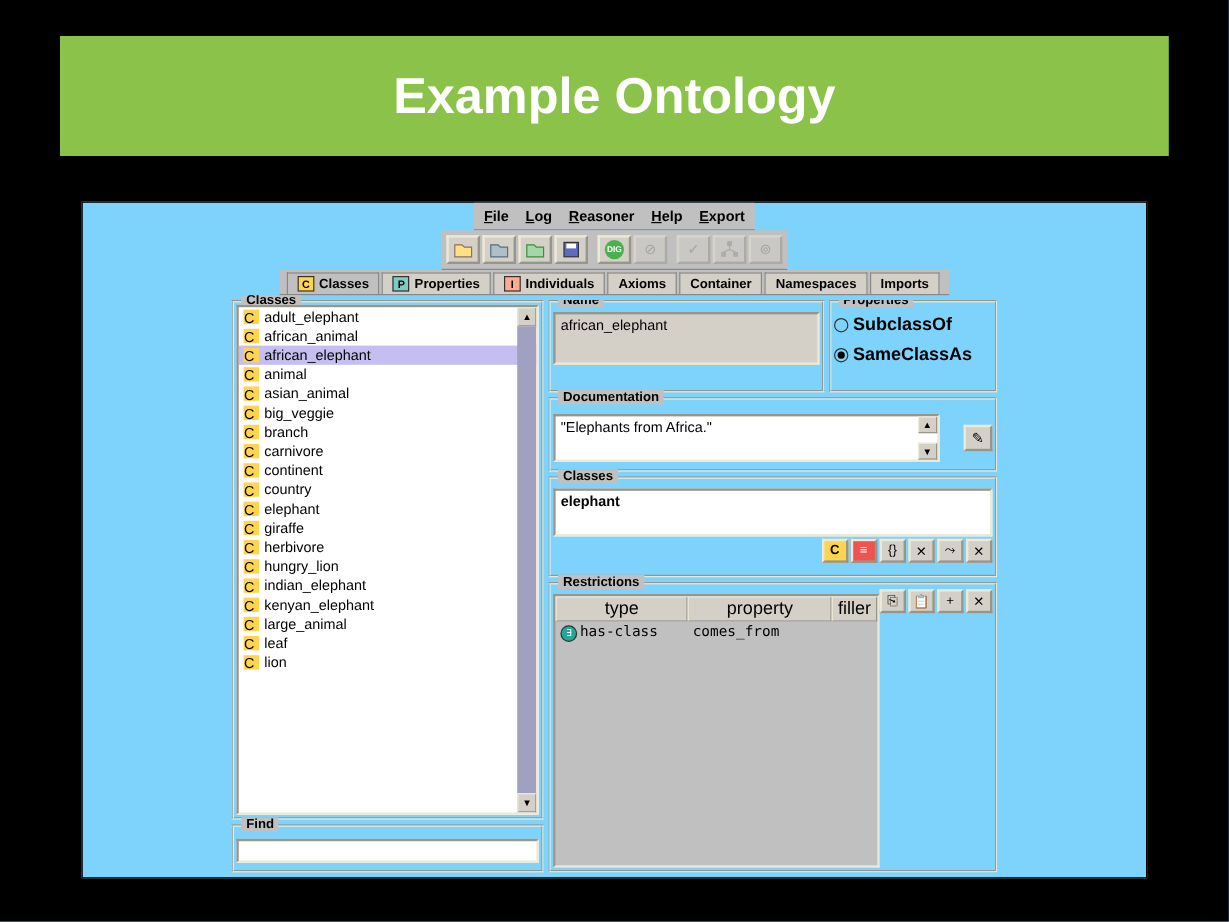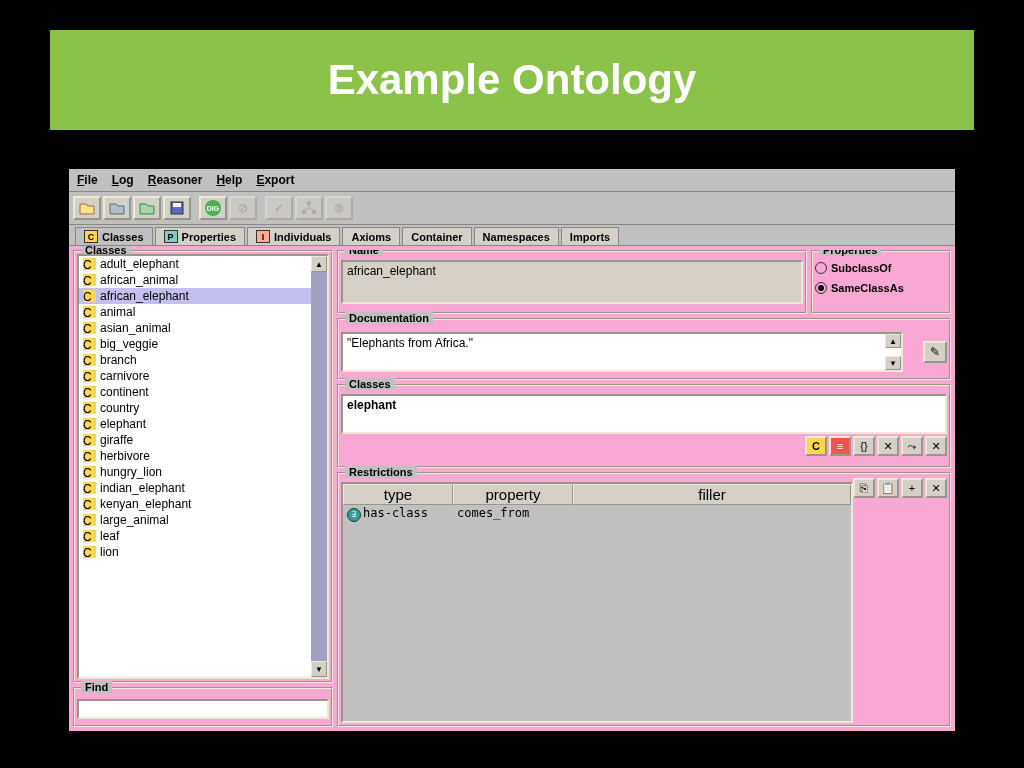--- a/index.html
+++ b/index.html
@@ -1,19 +1,19 @@
 <!DOCTYPE html>
 <html><head>
 <meta charset="utf-8">
 <style>
   * { box-sizing: border-box; margin: 0; padding: 0; }
   body { background: #000; font-family: Arial, sans-serif; width: 1024px; height: 768px; position: relative; }
   .slide-title { position: absolute; top: 30px; left: 50px; right: 50px; height: 100px; background: #8bc34a; display: flex; align-items: center; justify-content: center; }
   .slide-title span { color: #fff; font-size: 42px; font-weight: 700; }
-  .app { position: absolute; top: 168px; left: 68px; right: 68px; bottom: 36px; background: #f9a8d4; border: 1px solid #000; display: flex; flex-direction: column; font-family: sans-serif; font-size: 12px; }
+  .app { position: absolute; top: 168px; left: 68px; right: 68px; bottom: 36px; background: #7dd3fc; border: 1px solid #000; display: flex; flex-direction: column; font-family: sans-serif; font-size: 12px; align-items: center; }
   .menubar { display: flex; gap: 14px; padding: 4px 8px; background: #c0c0c0; border-bottom: 1px solid #888; }
   .menubar span { font-weight: bold; cursor: pointer; }
   .menubar span u { text-decoration: underline; }
   .toolbar { display: flex; gap: 2px; padding: 4px; background: #c0c0c0; border-bottom: 1px solid #888; align-items: center; }
   .tbtn { width: 28px; height: 24px; background: #d4d0c8; border: 2px outset #ece9d8; display: flex; align-items: center; justify-content: center; cursor: pointer; }
   .tbtn svg, .tbtn .glyph { width: 16px; height: 16px; }
   .tbtn.sep { margin-left: 6px; }
   .tbtn.disabled { opacity: 0.5; }
   .tabstrip { display: flex; background: #c0c0c0; padding: 2px 6px 0 6px; border-bottom: 1px solid #888; }
   .tab { background: #d4d0c8; border: 1px solid #888; border-bottom: none; padding: 2px 8px; margin-right: 2px; display: flex; align-items: center; gap: 4px; cursor: pointer; font-weight: bold; font-size: 11px; }
@@ -31,25 +31,25 @@
   .class-list { background: #fff; border: 2px inset #ece9d8; flex: 1; overflow-y: auto; position: relative; }
   .class-list .scroll-up, .class-list .scroll-dn { position: absolute; right: 0; width: 16px; height: 16px; background: #d4d0c8; border: 1px outset #ece9d8; display: flex; align-items: center; justify-content: center; font-size: 8px; cursor: pointer; }
   .class-list .scroll-up { top: 0; }
   .class-list .scroll-dn { bottom: 0; }
   .class-list .scroll-track { position: absolute; right: 0; top: 16px; bottom: 16px; width: 16px; background: #a0a0c0; }
   .class-item { display: flex; align-items: center; gap: 4px; padding: 1px 4px; cursor: pointer; font-size: 12px; }
   .class-item.selected { background: #c4bff0; }
   .class-item .badge { width: 13px; height: 12px; flex-shrink: 0; }
   .find-group { height: 40px; }
   .find-input { width: 100%; background: #fff; border: 2px inset #ece9d8; height: 20px; margin-top: 8px; padding: 2px 4px; }
-  .row1 { display: flex; gap: 4px; height: 64px; }
+  .row1 { display: flex; gap: 4px; height: 77px; }
   .name-group { flex: 1; }
   .name-box { background: #d4d0c8; border: 2px inset #ece9d8; padding: 2px 4px; height: 44px; margin-top: 6px; font-size: 12px; }
   .props-group { width: 140px; }
-  .radio-row { display: flex; align-items: center; gap: 4px; margin-top: 8px; font-size: 11px; font-weight: bold; }
+  .radio-row { display: flex; align-items: center; gap: 4px; margin-top: 8px; font-size: 15px; font-weight: bold; }
   .radio-row .r { width: 12px; height: 12px; border: 1px solid #333; border-radius: 50%; display: flex; align-items: center; justify-content: center; cursor: pointer; }
   .radio-row .r.sel::after { content: ""; width: 6px; height: 6px; background: #000; border-radius: 50%; }
   .doc-group { height: 62px; display: flex; align-items: center; gap: 20px; }
   .doc-box { flex: 1; background: #fff; border: 2px inset #ece9d8; height: 40px; padding: 2px 4px; margin-top: 6px; font-size: 12px; position: relative; }
   .doc-box .scroll-btn { position: absolute; right: 0; width: 16px; height: 14px; background: #d4d0c8; border: 1px outset #ece9d8; font-size: 8px; display: flex; align-items: center; justify-content: center; cursor: pointer; }
   .doc-box .scroll-btn.up { top: 0; }
   .doc-box .scroll-btn.dn { bottom: 0; }
   .edit-btn { width: 24px; height: 22px; background: #d4d0c8; border: 2px outset #ece9d8; display: flex; align-items: center; justify-content: center; cursor: pointer; margin-top: 6px; }
   .classes2-group { height: 84px; }
   .classes2-box { background: #fff; border: 2px inset #ece9d8; height: 40px; margin-top: 6px; padding: 2px 4px; font-weight: bold; font-size: 12px; }

